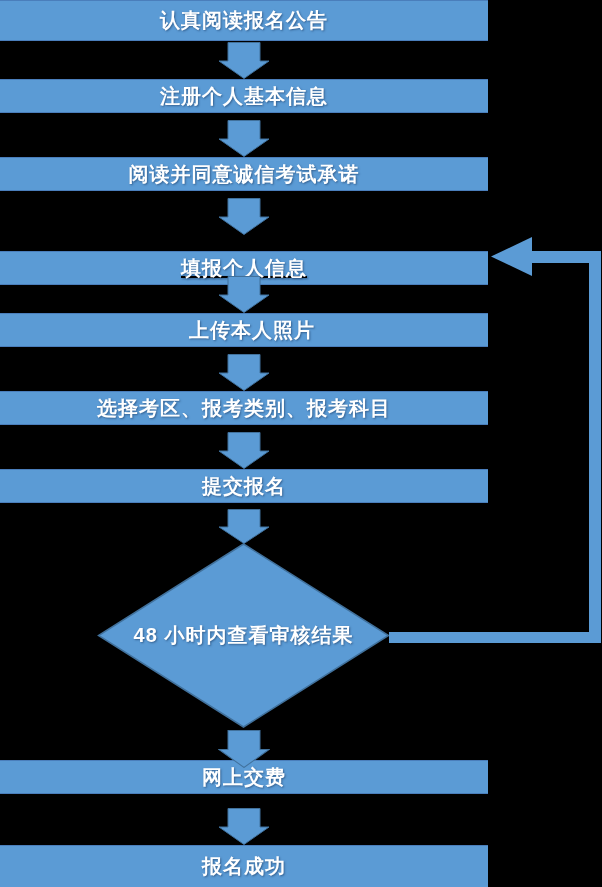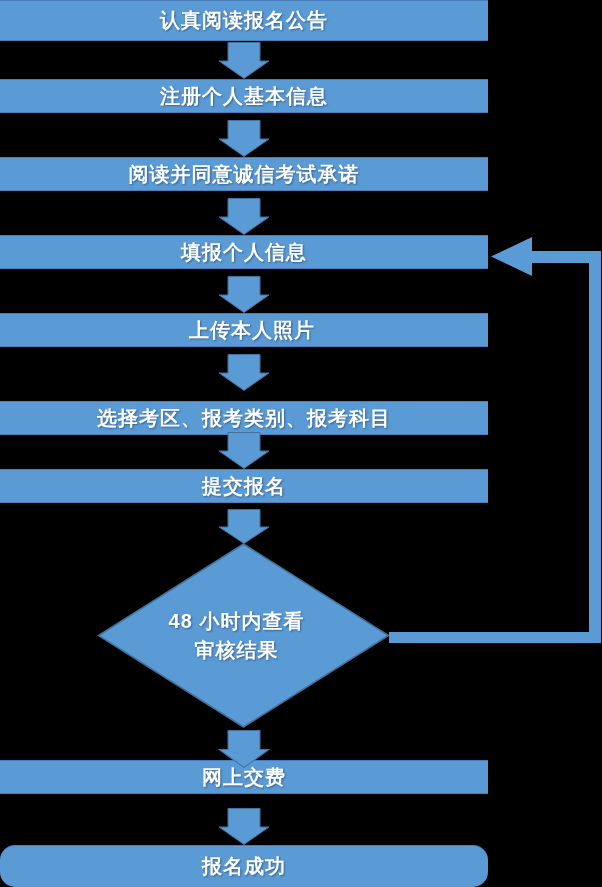--- a/index.html
+++ b/index.html
@@ -45,26 +45,25 @@
   .diamond-svg {
     position: absolute;
     left: 97px;
     top: 543px;
     width: 293px;
     height: 185px;
     display: block;
   }
   .diamond-text {
     position: absolute;
-    left: 90px;
+    left: 97px;
     top: 543px;
     width: 293px;
     height: 185px;
     display: flex;
-    flex-direction: column;
     align-items: center;
     justify-content: center;
     line-height: 29px;
     pointer-events: none;
   }
   .fb {
     position: absolute;
     background: #5b9bd5;
   }
   .fb-bottom { left: 389px; top: 632px; width: 212px; height: 11px; }
@@ -89,41 +88,41 @@
   </div>
 
   <div class="box" style="top:79px;">
     <span class="lbl">注册个人基本信息</span>
   </div>
 
   <div class="box" style="top:157px;justify-content:center;">
     <span class="lbl">阅读并同意诚信考试承诺</span>
   </div>
 
-  <div class="box" style="top:235px;">
+  <div class="box" style="top:251px;text-decoration:underline;">
     <span class="lbl">填报个人信息</span>
   </div>
 
   <div class="box" style="top:313px;padding-left:16px;">
     <span class="lbl">上传本人照片</span>
   </div>
 
-  <div class="box" style="top:401px;">
+  <div class="box" style="top:391px;">
     <span class="lbl">选择考区、报考类别、报考科目</span>
   </div>
 
   <div class="box" style="top:469px;font-family:Liberation Serif, serif;">
     <span class="lbl">提交报名</span>
   </div>
 
   <div class="box" style="top:760px;">
     <span class="lbl">网上交费</span>
   </div>
 
-  <div class="box" style="top:845px; height:42px; border-bottom:none;border-radius:15px;">
+  <div class="box" style="top:845px; height:42px; border-bottom:none;">
     <span class="lbl">报名成功</span>
   </div>
 
   <svg class="arrow" style="top:42px; height:37px;" viewBox="0 0 52 37" preserveAspectRatio="none">
     <polygon points="10,0.5 42,0.5 42,19 51,19 26,36.5 1,19 10,19" fill="#5b9bd5" stroke="#41719c" stroke-width="1"></polygon>
   </svg>
   <svg class="arrow" style="top:120px; height:37px;" viewBox="0 0 52 37" preserveAspectRatio="none">
     <polygon points="10,0.5 42,0.5 42,19 51,19 26,36.5 1,19 10,19" fill="#5b9bd5" stroke="#41719c" stroke-width="1"></polygon>
   </svg>
   <svg class="arrow" style="top:198px; height:37px;" viewBox="0 0 52 37" preserveAspectRatio="none">

